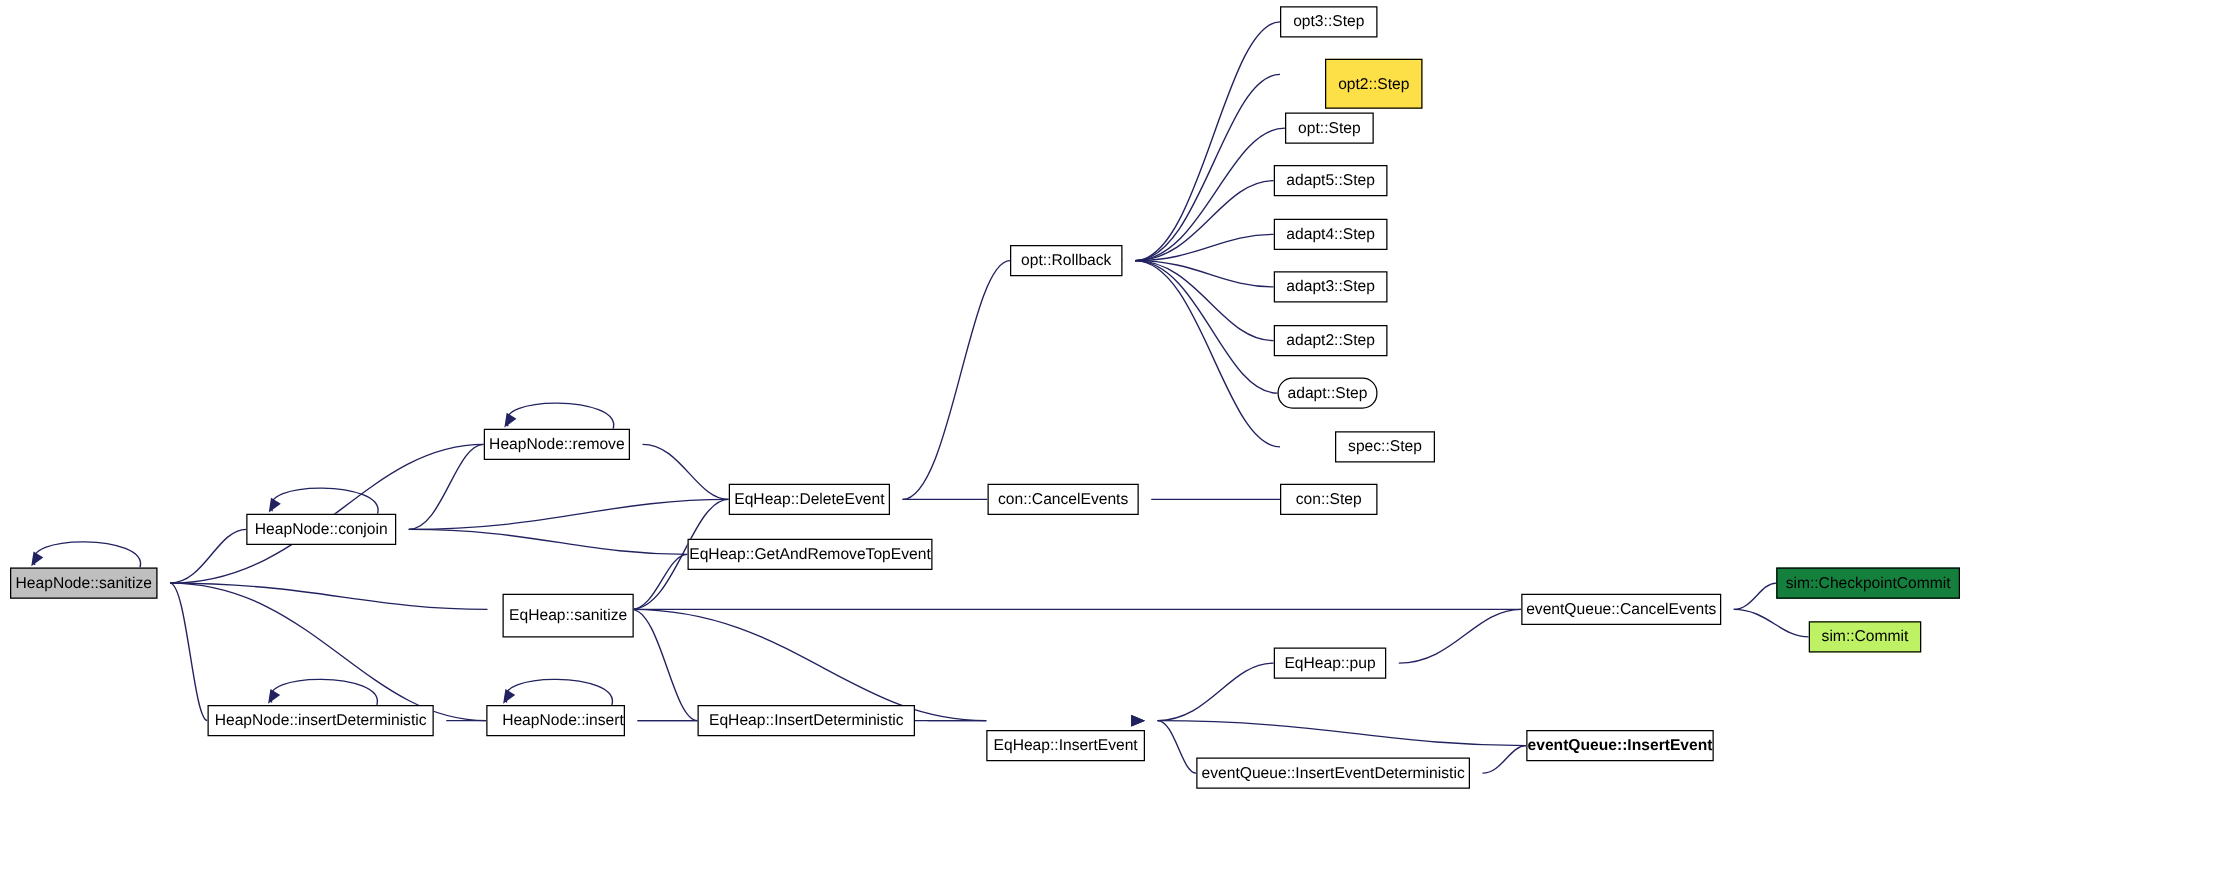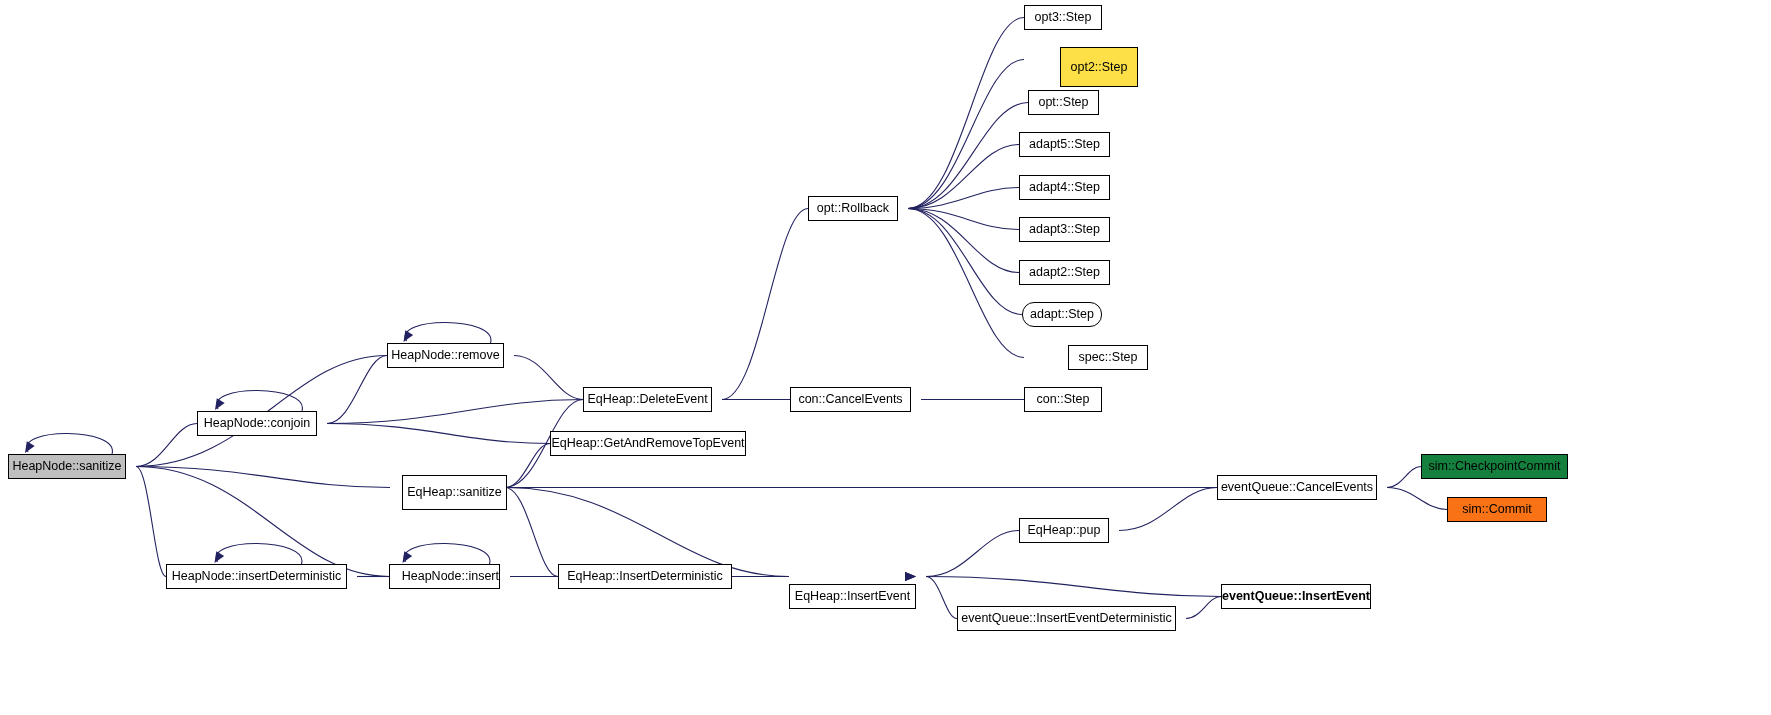--- a/index.html
+++ b/index.html
@@ -171,21 +171,21 @@
       </div>
       <div class="node" style="left: 1024px; top: 345px; width: 80px; height: 25px; border-color: rgb(0, 0, 0); background: rgb(255, 255, 255); margin-left: 44px;">
         <span>spec::Step</span>
       </div>
       <div class="node" style="left: 1217px; top: 475px; width: 160px; height: 25px; border-color: rgb(0, 0, 0); background: rgb(255, 255, 255);">
         <span>eventQueue::CancelEvents</span>
       </div>
       <div class="node" style="left: 1421px; top: 454px; width: 147px; height: 25px; border-color: rgb(0, 0, 0); background: #15803d;">
         <span>sim::CheckpointCommit</span>
       </div>
-      <div class="node" style="left: 1447px; top: 497px; width: 100px; height: 25px; border-color: rgb(0, 0, 0); background: #f97316;">
+      <div class="node" style="left: 1447px; top: 497px; width: 90px; height: 25px; border-color: rgb(0, 0, 0); background: #bef264;">
         <span>sim::Commit</span>
       </div>
       <div class="node" style="left: 1221px; top: 584px; width: 150px; height: 25px; border-color: rgb(0, 0, 0); background: rgb(255, 255, 255); font-weight: bold;">
         <span>eventQueue::InsertEvent</span>
       </div>
       <div class="node" style="left: 957px; top: 606px; width: 219px; height: 25px; border-color: rgb(0, 0, 0); background: rgb(255, 255, 255);">
         <span>eventQueue::InsertEventDeterministic</span>
       </div>
     </div>
 </div>

